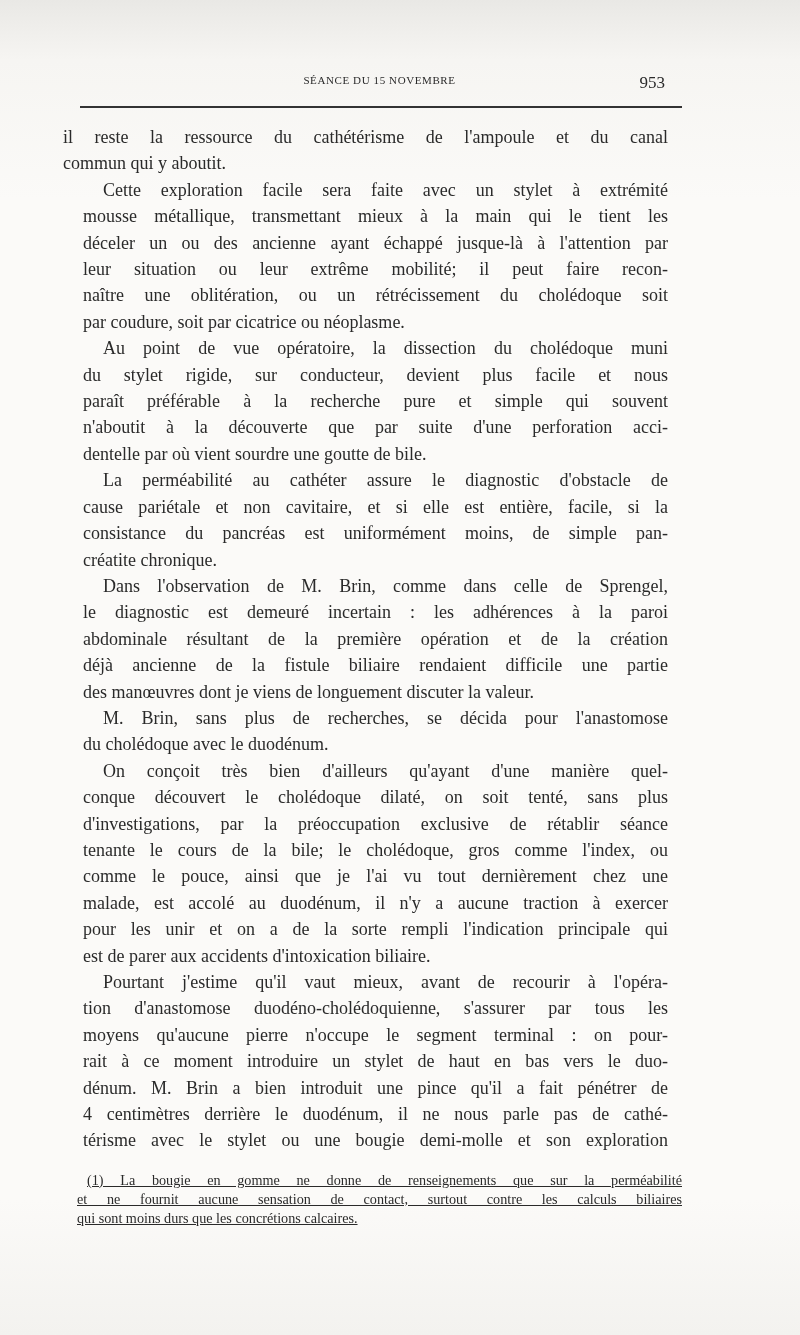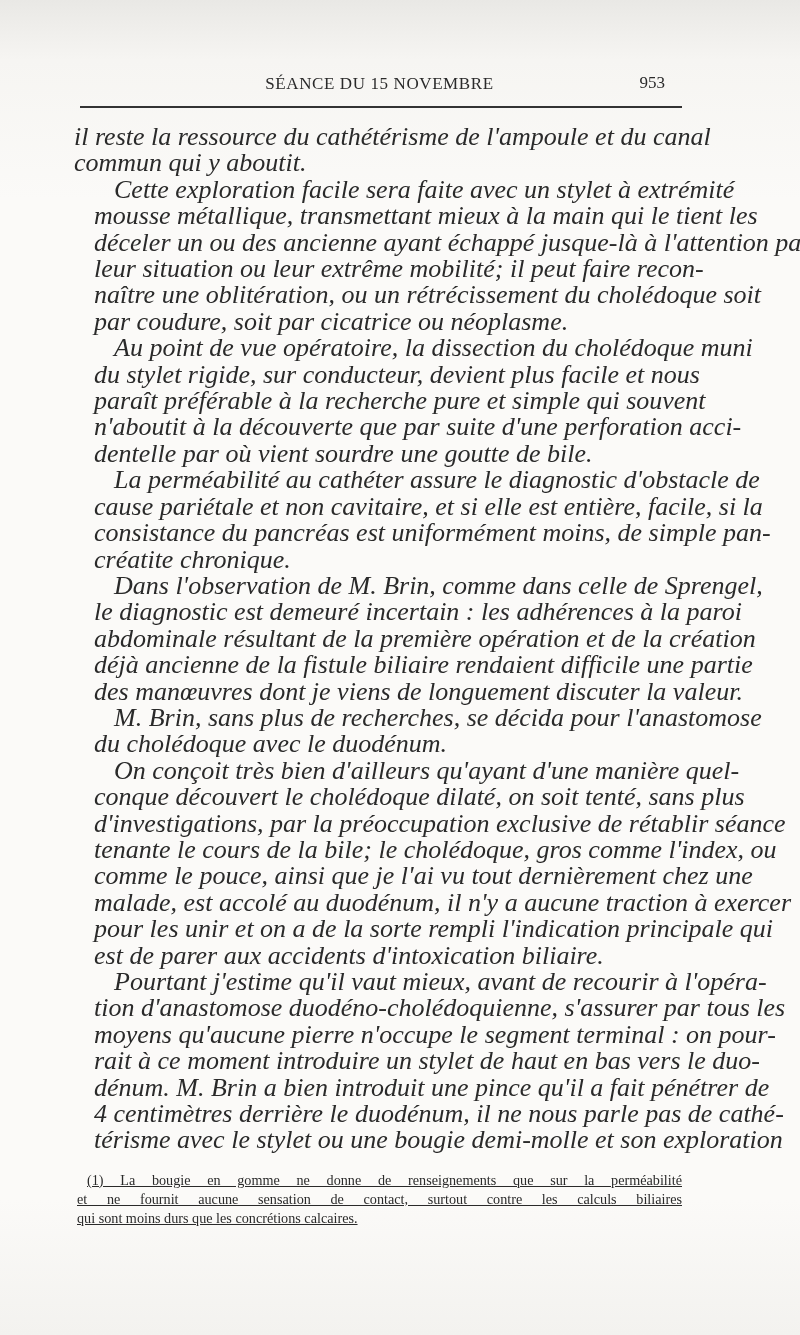--- a/index.html
+++ b/index.html
@@ -10,32 +10,32 @@
       font-family: "Liberation Serif", "DejaVu Serif", serif;
       color: #2a2a2a;
       position: relative;
     }
     .page { position: absolute; left: 0; top: 0; width: 800px; height: 1335px; }
     .header {
       position: absolute; left: 78px; top: 74px; width: 603px; height: 20px;
     }
     .header-title {
       position: absolute; left: 0; right: 0; text-align: center;
-      font-size: 17px; letter-spacing: 0.6px; font-variant: small-caps;
+      font-size: 11px; letter-spacing: 0.6px; font-variant: small-caps;
       top: 0;
     }
     .header-page {
       position: absolute; right: 16px; top: -1px; font-size: 17px;
     }
     .rule {
       position: absolute; left: 80px; top: 106px; width: 602px; height: 2px; background: #333;
     }
     .body-text {
-      position: absolute; left: 74px; top: 124px; width: 605px;
-      font-size: 26px; line-height: 26.4px; text-align: justify; font-style: italic;
+      position: absolute; left: 63px; top: 124px; width: 605px;
+      font-size: 18px; line-height: 26.4px; text-align: justify;
     }
     .body-text p { margin: 0; text-indent: 20px; }
     .body-text p.cont { text-indent: 0; }
     .line { display: block; text-align: justify; text-align-last: justify; white-space: nowrap; }
     .line.last { text-align-last: left; }
     .footnote {
       position: absolute; left: 77px; top: 1171px; width: 605px;
       font-size: 14.2px; line-height: 19px;
     }
     .footnote .line { white-space: nowrap; text-decoration: underline; }

